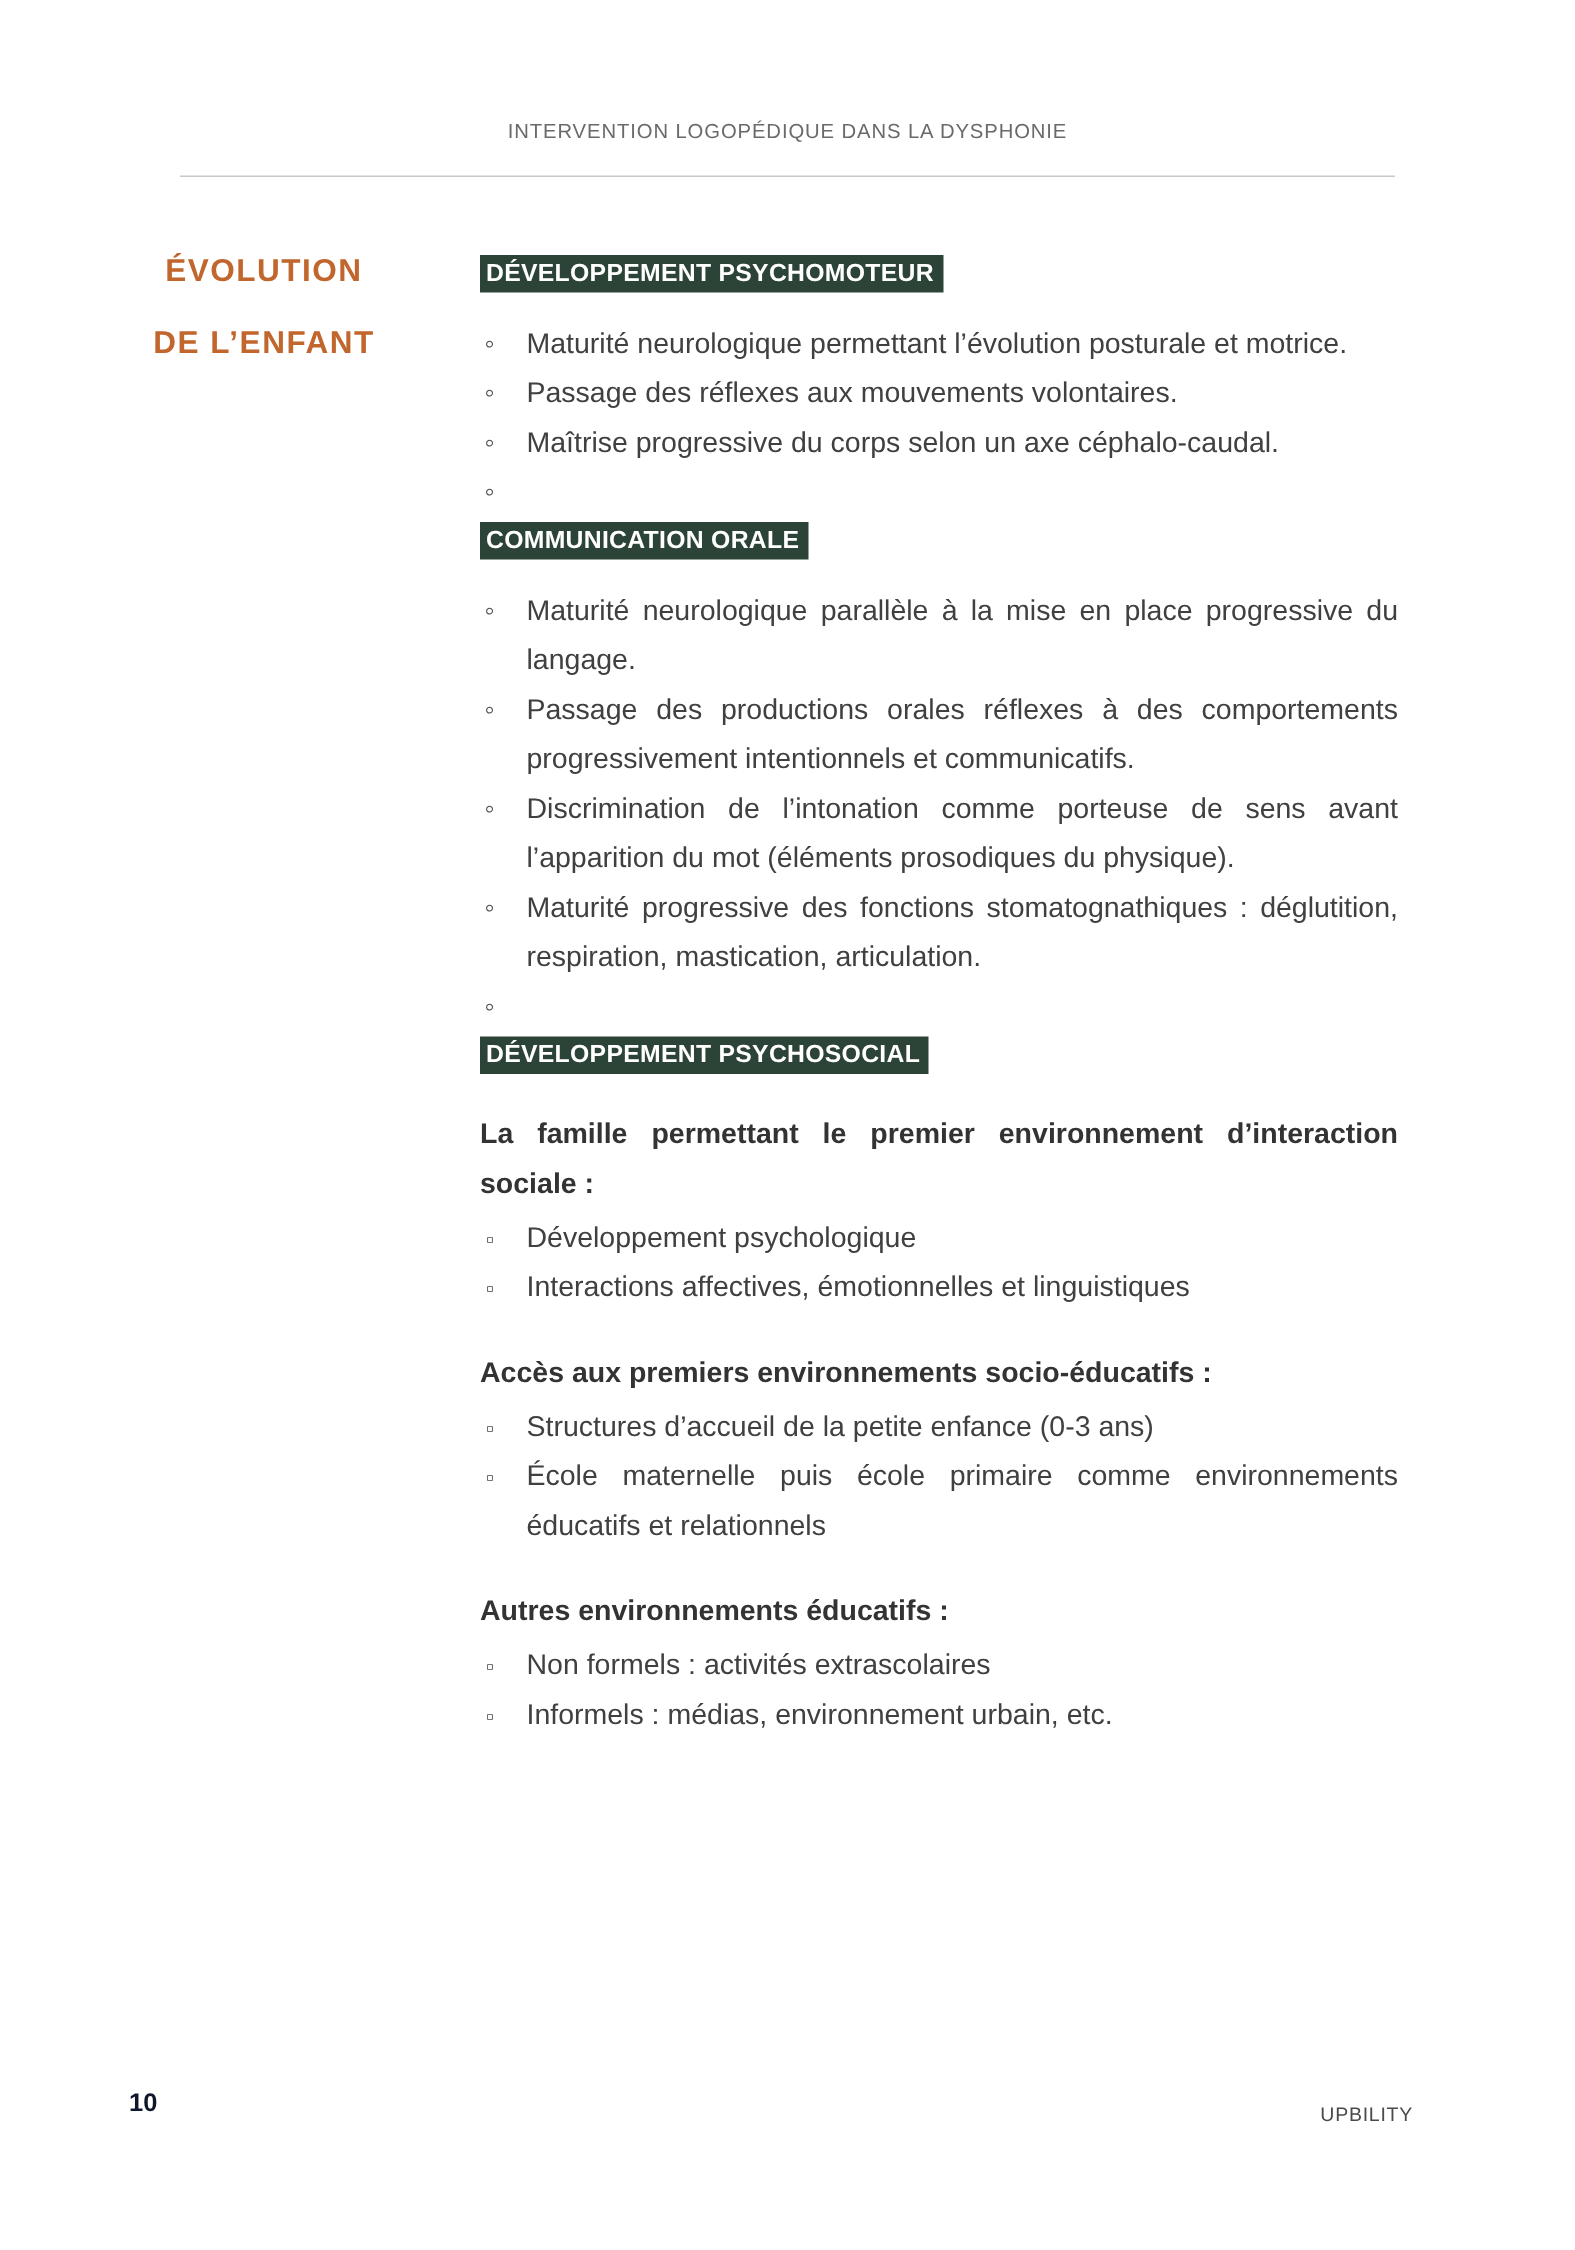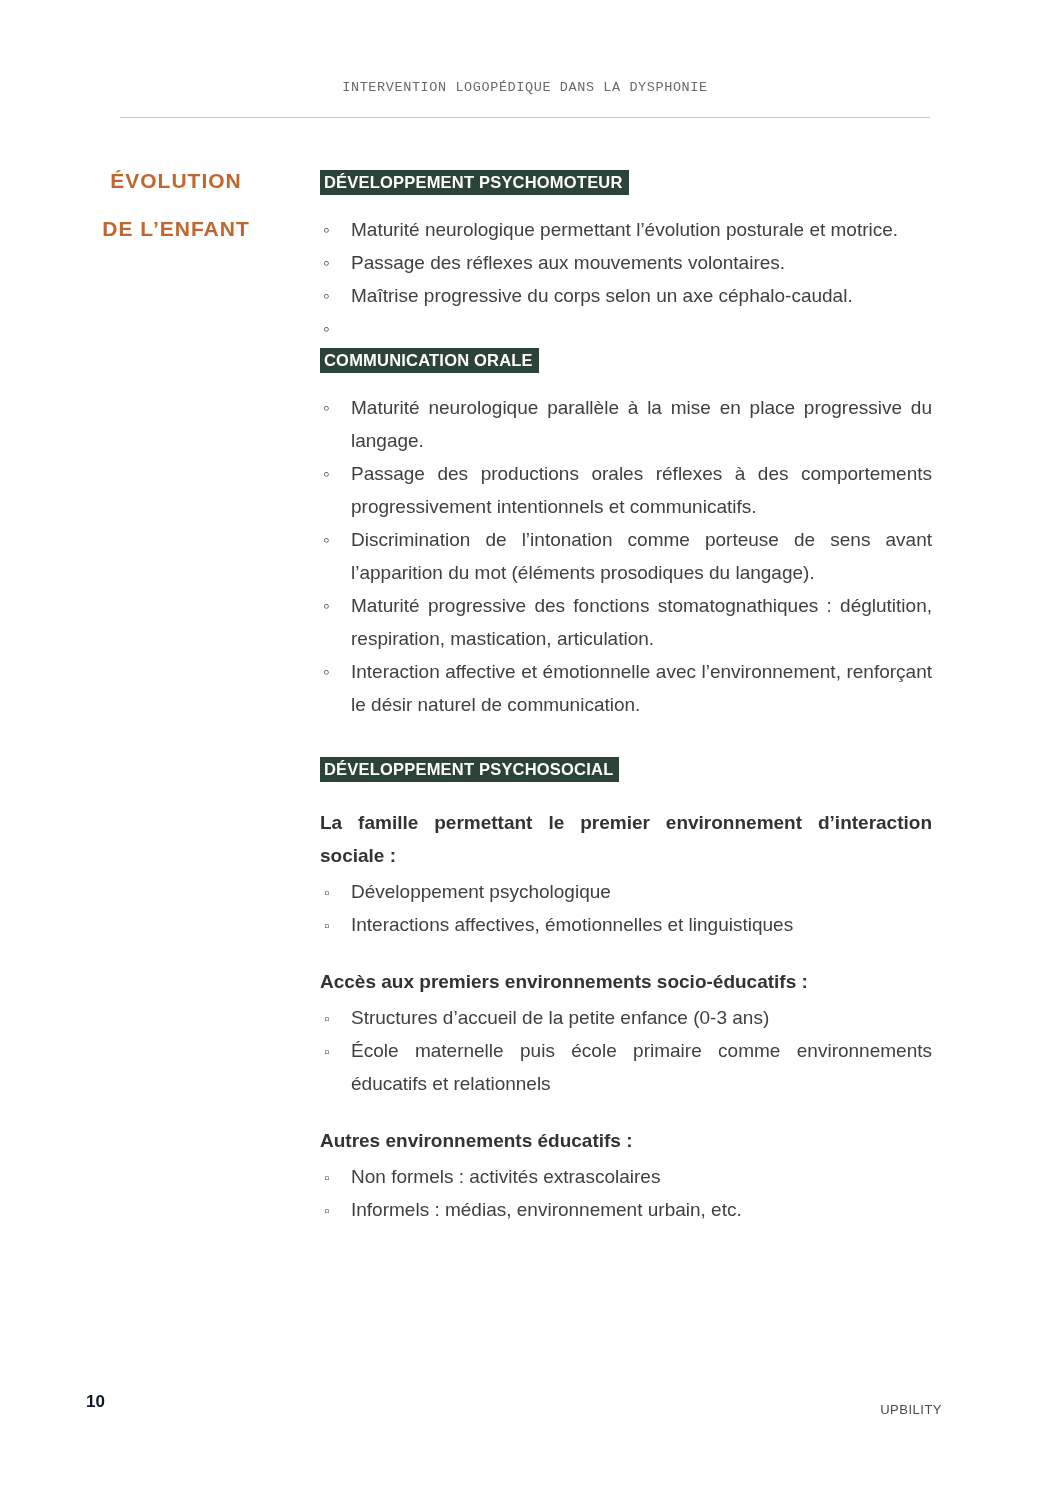--- a/index.html
+++ b/index.html
@@ -13,21 +13,20 @@
     overflow: hidden;
   }
   
   .doc-header {
     padding-top: 80px;
     text-align: center;
     font-size: 13.5px;
     letter-spacing: 0.6px;
     color: #6a6a6a;
     font-weight: 400;
-    font-family: Liberation Mono, monospace;
   }
   .header-rule {
     margin: 22px auto 0 120px;
     width: 810px;
     height: 0;
     border-top: 1px solid #c8c8c8;
   }
   
   .layout {
     display: flex;
@@ -166,29 +165,28 @@
           <li>
             <span class="bullet-glyph">◦</span>
             <span>Maturité neurologique parallèle à la mise en place progressive du langage.</span>
           </li>
           <li>
             <span class="bullet-glyph">◦</span>
             <span>Passage des productions orales réflexes à des comportements progressivement intentionnels et communicatifs.</span>
           </li>
           <li>
             <span class="bullet-glyph">◦</span>
-            <span>Discrimination de l’intonation comme porteuse de sens avant l’apparition du mot (éléments prosodiques du langage).</span>
+            <span>Discrimination de l’intonation comme porteuse de sens avant l’apparition du mot (éléments prosodiques du physique).</span>
           </li>
           <li>
             <span class="bullet-glyph">◦</span>
             <span>Maturité progressive des fonctions stomatognathiques : déglutition, respiration, mastication, articulation.</span>
           </li>
           <li>
             <span class="bullet-glyph">◦</span>
-            <span>Interaction affective et émotionnelle avec l’environnement, renforçant le désir naturel de communication.</span>
           </li>
         </ul>
       </div>
 
       <div class="section">
         <span class="section-heading">DÉVELOPPEMENT PSYCHOSOCIAL</span>
 
         <div class="subsection">
           <p class="lead">La famille permettant le premier environnement d’interaction sociale :</p>
           <ul class="bullets square">

